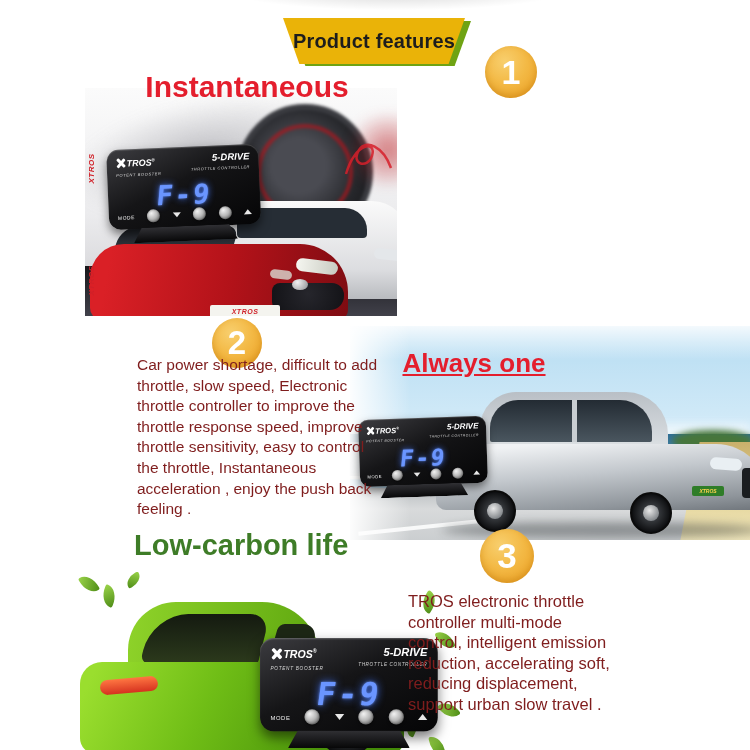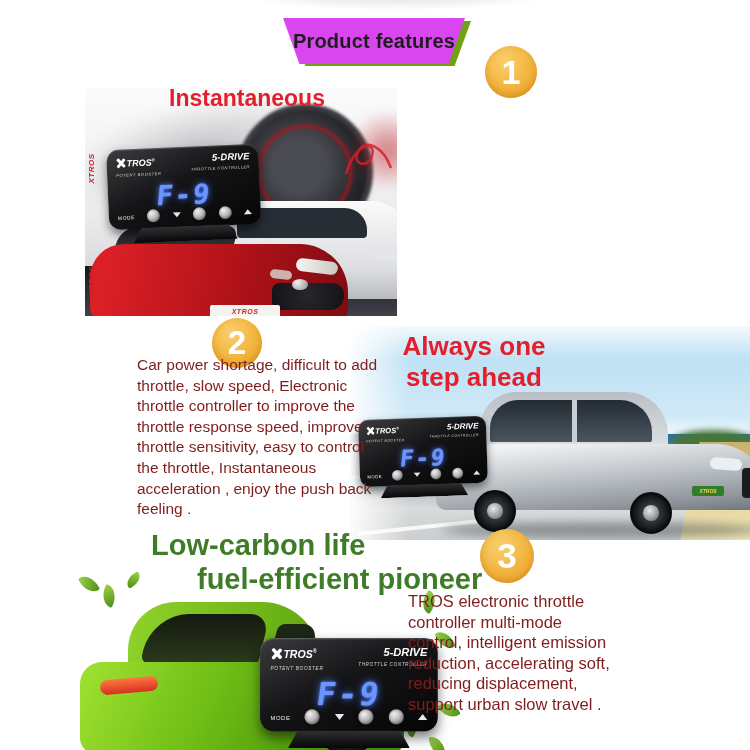--- a/index.html
+++ b/index.html
@@ -4,40 +4,40 @@
 <style>
   html,body{margin:0;padding:0;background:#fff;}
   .canvas{position:relative;width:750px;height:750px;background:#fff;overflow:hidden;
           font-family:"Liberation Sans",sans-serif;}
 
   
   .top-shade{position:absolute;left:232px;top:0;width:330px;height:10px;
              background:radial-gradient(ellipse at 50% -90%,rgba(0,0,0,.16),transparent 72%);}
   .banner-shadow{position:absolute;left:289px;top:21px;width:182px;height:45px;background:#6fa313;
                  clip-path:polygon(0 0,100% 0,91% 100%,9% 100%);}
-  .banner{position:absolute;left:283px;top:18px;width:182px;height:46px;background:#d946ef;
+  .banner{position:absolute;left:283px;top:18px;width:182px;height:46px;background:#eab308;
           clip-path:polygon(0 0,100% 0,91% 100%,9% 100%);
           display:flex;align-items:center;justify-content:center;
           font-size:20px;font-weight:600;color:#1d1d1d;letter-spacing:.2px;z-index:12;}
 
   
   .num{position:absolute;border-radius:50%;color:#fff;font-weight:bold;z-index:15;
        background:radial-gradient(circle at 38% 30%,#f8cf6e,#f3b945 45%,#eda52a 88%);
        box-shadow:inset 0 -3px 6px rgba(190,120,10,.45);
        display:flex;align-items:center;justify-content:center;}
   .num1{left:485px;top:46px;width:52px;height:52px;font-size:34px;}
   .num2{left:212px;top:318px;width:50px;height:50px;font-size:33px;}
   .num3{left:480px;top:529px;width:54px;height:54px;font-size:35px;}
 
   
   .headline-red{position:absolute;color:#e41e2d;font-weight:bold;text-align:center;z-index:30;
                 line-height:29px;}
-  .h1{left:88px;top:84px;width:318px;font-size:23px;}
-  .h2{left:352px;top:331px;width:244px;font-size:26px;line-height:31px;}
-  .headline-green{position:absolute;color:#3e7c27;font-weight:bold;z-index:30;font-size:29px;line-height:32px;margin-left:17px;}
+  .h1{left:88px;top:72px;width:318px;font-size:30px;}
+  .h2{left:352px;top:348px;width:244px;font-size:26px;line-height:31px;text-decoration:underline;}
+  .headline-green{position:absolute;color:#3e7c27;font-weight:bold;z-index:30;font-size:29px;line-height:32px;}
   .h3a{left:134px;top:529px;}
   .h3b{left:180px;top:563px;}
   .body-serif{position:absolute;left:400px;top:97px;width:240px;z-index:25;
               font-family:"DejaVu Serif","Liberation Serif",serif;
               font-size:16.5px;line-height:21.8px;color:#4e4e4e;}
   .body-sans{position:absolute;z-index:25;color:#7f1d1d;}
   .b2{left:137px;top:355px;width:244px;font-size:15.5px;line-height:20.6px;}
   .b3{left:408px;top:591px;width:208px;font-size:16.5px;line-height:20.5px;}
 
   
@@ -288,21 +288,20 @@
       <div class="sc-light"></div>
       <div class="sc-grille"></div>
       <div class="sc-plate">XTROS</div>
       <div class="wheel w-rear"></div>
       <div class="wheel w-front"></div>
     </div>
   </div>
 
   <div class="headline-red h2">
     <div>Always one</div>
-    <div>step ahead</div>
   </div>
 
   <div class="dev-group dg2">
     <div class="device">
       <div class="dev-head">
         <div class="dev-brand">
           <span class="xmark"></span><span>TROS</span><span class="reg">®</span>
           <div class="dev-brand-sub">POTENT BOOSTER</div>
         </div>
         <div class="dev-model">
@@ -317,21 +316,20 @@
         <span class="tri-dn"></span>
         <span class="knob"></span>
         <span class="knob"></span>
         <span class="tri-up"></span>
       </div>
     </div>
     <div class="dev-base"></div>
   </div>
 
   <div class="headline-green h3a">Low-carbon life</div>
-  <div class="headline-green h3b">fuel-efficient pioneer</div>
   <div class="num num3">3</div>
   <div class="body-sans b3">TROS electronic throttle controller multi-mode control, intelligent emission reduction, accelerating soft, reducing displacement, support urban slow travel .</div>
 
   <div class="photo3">
     <div class="leaf" style="left:12px;top:2px;transform:rotate(-30deg);"></div>
     <div class="leaf" style="left:32px;top:14px;transform:rotate(22deg);"></div>
     <div class="leaf" style="left:58px;top:0;transform:rotate(60deg);width:11px;height:16px;"></div>
     <div class="leaf" style="left:198px;top:38px;transform:rotate(-15deg);width:12px;height:17px;"></div>
     <div class="leaf" style="left:352px;top:20px;transform:rotate(35deg);"></div>
     <div class="leaf" style="left:368px;top:58px;transform:rotate(-25deg);"></div>

